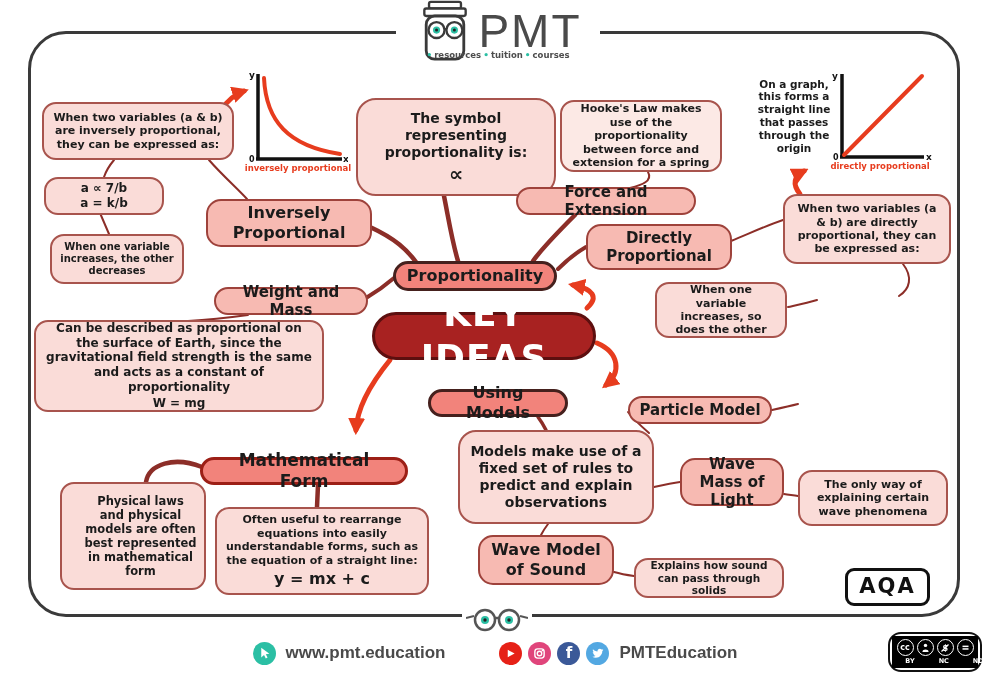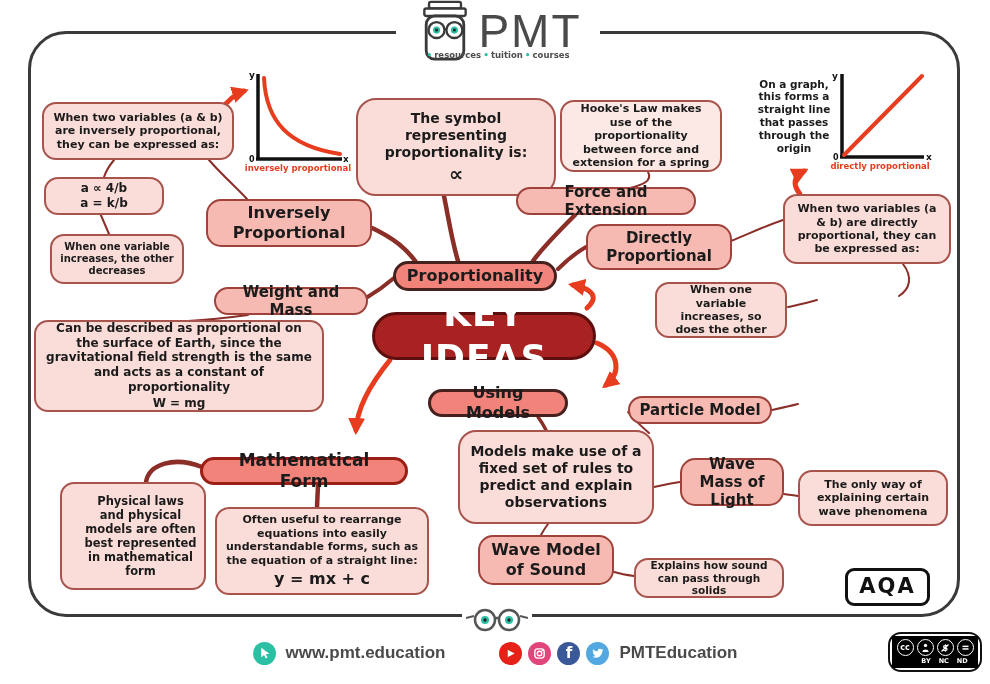--- a/index.html
+++ b/index.html
@@ -39,21 +39,21 @@
   .f-text{font-family:"Liberation Sans", sans-serif;font-weight:bold;font-size:17px;color:#4a4a4a;}
   .sicon{width:23px;height:23px;border-radius:50%;display:flex;align-items:center;
          justify-content:center;color:#fff;}
   .cc-badge{position:absolute;left:888px;top:632px;width:94px;height:40px;z-index:3;
             background:#fff;border:2px solid #111;border-radius:13px;box-sizing:border-box;padding:2px;}
   .cc-inner{background:#000;width:100%;height:100%;display:flex;flex-direction:column;
             align-items:center;justify-content:center;gap:1px;}
   .cc-row{display:flex;gap:3px;align-items:center;}
   .cc-circ{width:15px;height:15px;border:1.4px solid #fff;border-radius:50%;display:flex;
            align-items:center;justify-content:center;color:#fff;font-size:8px;font-weight:bold;}
-  .cc-lrow{display:flex;gap:8px;margin-left:19px;color:#fff;font-size:6.5px;font-weight:bold;}
+  .cc-lrow{display:flex;gap:24px;margin-left:19px;color:#fff;font-size:6.5px;font-weight:bold;}
 </style>
 </head>
 <body>
 
 <div class="canvas">
 
   <div class="frame"></div>
 
   <svg class="connectors" width="990" height="684">
     <defs>
@@ -90,21 +90,21 @@
       <path d="M 800 194 C 792 184 794 176 804 171" marker-end="url(#ah)"></path>
       <path d="M 587 308 C 599 297 593 289 573 285" marker-end="url(#ah)"></path>
       <path d="M 597 343 C 620 353 621 373 606 385" marker-end="url(#ah)"></path>
       <path d="M 390 360 C 368 387 357 410 356 430" marker-end="url(#ah)"></path>
     </g>
   </svg>
 
   <div class="nd box" style="left:42px;top:102px;width:192px;height:58px;">When two variables (a &amp; b) are inversely proportional, they can be expressed as:</div>
 
   <div class="nd box formula" style="left:44px;top:177px;width:120px;height:38px;">
-    <div>a ∝ 4/b</div>
+    <div>a ∝ 7/b</div>
     <div>a = k/b</div>
   </div>
 
   <div class="nd box" style="left:50px;top:234px;width:134px;height:50px;font-size:10px;">When one variable increases, the other decreases</div>
 
   <div class="nd" style="left:248px;top:64px;width:100px;height:112px;z-index:3;">
     <svg width="100" height="96">
       <line x1="10" y1="8" x2="10" y2="94" stroke="#111" stroke-width="3.5"></line>
       <line x1="8" y1="93" x2="94" y2="93" stroke="#111" stroke-width="3.5"></line>
       <path d="M 16 12 C 18 55 40 80 92 88" stroke="#e73c1e" stroke-width="4" fill="none" stroke-linecap="round"></path>

